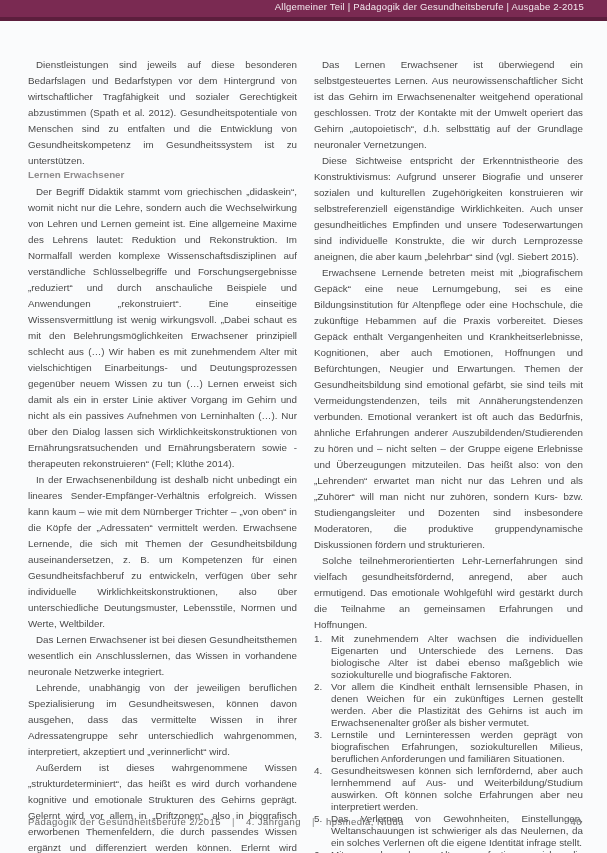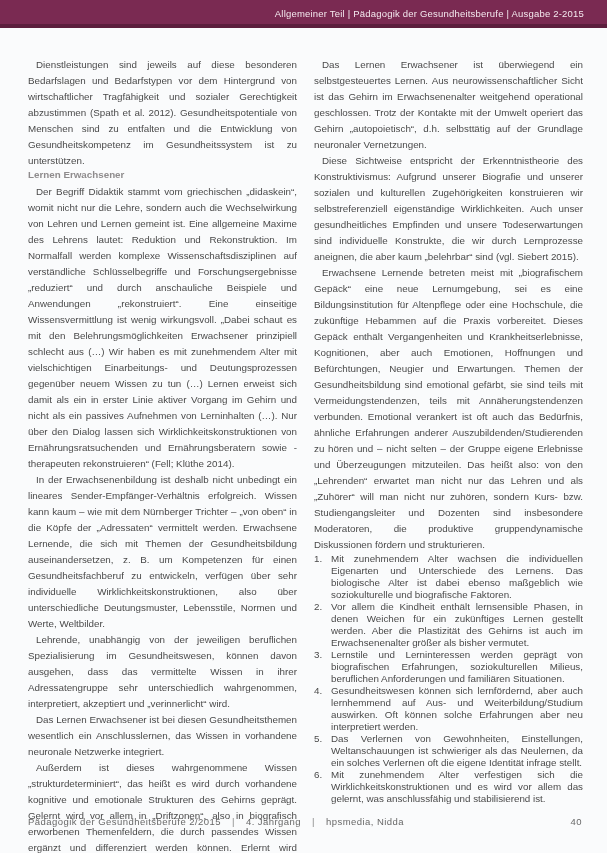--- a/index.html
+++ b/index.html
@@ -10,21 +10,21 @@
     position:relative;
     width:607px; height:853px;
     background:#fafbfc;
     overflow:hidden;
     margin:0 auto;
   }
 
   
   .topbar {
     position:absolute; top:0; left:0; right:0;
-    height:28px;
+    height:21px;
     background:#7a2a52;
     border-bottom:4px solid #5c1e3d;
   }
   .topbar-text {
     position:absolute; right:23px; bottom:5px;
     color:#f4e9ef;
     font-size:9.5px;
     letter-spacing:0.2px;
     white-space:nowrap;
   }
@@ -102,29 +102,30 @@
     <span class="topbar-text">Allgemeiner Teil | Pädagogik der Gesundheitsberufe | Ausgabe 2-2015</span>
   </header>
 
   <main class="content">
 
     <div class="col">
       <p class="body-par">Dienstleistungen sind jeweils auf diese besonderen Bedarfslagen und Bedarfstypen vor dem Hintergrund von wirtschaftlicher Tragfähigkeit und sozialer Gerechtigkeit abzustimmen (Spath et al. 2012). Gesundheitspotentiale von Menschen sind zu entfalten und die Entwicklung von Gesundheitskompetenz im Gesundheitssystem ist zu unterstützen.</p>
       <h3 class="subsection-heading">Lernen Erwachsener</h3>
       <p class="body-par">Der Begriff Didaktik stammt vom griechischen „didaskein“, womit nicht nur die Lehre, sondern auch die Wechselwirkung von Lehren und Lernen gemeint ist. Eine allgemeine Maxime des Lehrens lautet: Reduktion und Rekonstruktion. Im Normalfall werden komplexe Wissenschaftsdisziplinen auf verständliche Schlüsselbegriffe und Forschungsergebnisse „reduziert“ und durch anschauliche Beispiele und Anwendungen „rekonstruiert“. Eine einseitige Wissensvermittlung ist wenig wirkungsvoll. „Dabei schaut es mit den Belehrungsmöglichkeiten Erwachsener prinzipiell schlecht aus (…) Wir haben es mit zunehmendem Alter mit vielschichtigen Einarbeitungs- und Deutungsprozessen gegenüber neuem Wissen zu tun (…) Lernen erweist sich damit als ein in erster Linie aktiver Vorgang im Gehirn und nicht als ein passives Aufnehmen von Lerninhalten (…). Nur über den Dialog lassen sich Wirklichkeitskonstruktionen von Ernährungsratsuchenden und Ernährungsberatern sowie -therapeuten rekonstruieren“ (Fell; Klüthe 2014).</p>
       <p class="body-par">In der Erwachsenenbildung ist deshalb nicht unbedingt ein lineares Sender-Empfänger-Verhältnis erfolgreich. Wissen kann kaum – wie mit dem Nürnberger Trichter – „von oben“ in die Köpfe der „Adressaten“ vermittelt werden. Erwachsene Lernende, die sich mit Themen der Gesundheitsbildung auseinandersetzen, z. B. um Kompetenzen für einen Gesundheitsfachberuf zu entwickeln, verfügen über sehr individuelle Wirklichkeitskonstruktionen, also über unterschiedliche Deutungsmuster, Lebensstile, Normen und Werte, Weltbilder.</p>
+      <p class="body-par">Das Lernen Erwachsener ist bei diesen Gesundheitsthemen wesentlich ein Anschlusslernen, das Wissen in vorhandene neuronale Netzwerke integriert.</p>
       <p class="body-par">Lehrende, unabhängig von der jeweiligen beruflichen Spezialisierung im Gesundheitswesen, können davon ausgehen, dass das vermittelte Wissen in ihrer Adressatengruppe sehr unterschiedlich wahrgenommen, interpretiert, akzeptiert und „verinnerlicht“ wird.</p>
-      <p class="body-par">Das Lernen Erwachsener ist bei diesen Gesundheitsthemen wesentlich ein Anschlusslernen, das Wissen in vorhandene neuronale Netzwerke integriert.</p>
       <p class="body-par">Außerdem ist dieses wahrgenommene Wissen „strukturdeterminiert“, das heißt es wird durch vorhandene kognitive und emotionale Strukturen des Gehirns geprägt. Gelernt wird vor allem in „Driftzonen“, also in biografisch erworbenen Themenfeldern, die durch passendes Wissen ergänzt und differenziert werden können. Erlernt wird insbesondere ein Wissen, das „viabel“ erscheint, das heißt: das praktikabel, nützlich und auf konkrete Lebenssituationen verwendbar ist. Lernen zu Themen des Gesundheitswesens ist zu mehr als 90 % ein „innerer Monolog“, also eine eigendynamische Erinnerung an die eigenen Erfahrungen und Gedächtnisinhalte. Erwachsene Lernende, z. B. Auszubildende/Studierende sind durchaus an neuem Wissen interessiert, aber sie sind in der Regel nicht (mehr) erziehungsbedürftig.</p>
     </div>
 
     <div class="col">
       <p class="body-par">Das Lernen Erwachsener ist überwiegend ein selbstgesteuertes Lernen. Aus neurowissenschaftlicher Sicht ist das Gehirn im Erwachsenenalter weitgehend operational geschlossen. Trotz der Kontakte mit der Umwelt operiert das Gehirn „autopoietisch“, d.h. selbsttätig auf der Grundlage neuronaler Vernetzungen.</p>
       <p class="body-par">Diese Sichtweise entspricht der Erkenntnistheorie des Konstruktivismus: Aufgrund unserer Biografie und unserer sozialen und kulturellen Zugehörigkeiten konstruieren wir selbstreferenziell eigenständige Wirklichkeiten. Auch unser gesundheitliches Empfinden und unsere Todeserwartungen sind individuelle Konstrukte, die wir durch Lernprozesse aneignen, die aber kaum „belehrbar“ sind (vgl. Siebert 2015).</p>
       <p class="body-par">Erwachsene Lernende betreten meist mit „biografischem Gepäck“ eine neue Lernumgebung, sei es eine Bildungsinstitution für Altenpflege oder eine Hochschule, die zukünftige Hebammen auf die Praxis vorbereitet. Dieses Gepäck enthält Vergangenheiten und Krankheitserlebnisse, Kognitionen, aber auch Emotionen, Hoffnungen und Befürchtungen, Neugier und Erwartungen. Themen der Gesundheitsbildung sind emotional gefärbt, sie sind teils mit Vermeidungstendenzen, teils mit Annäherungstendenzen verbunden. Emotional verankert ist oft auch das Bedürfnis, ähnliche Erfahrungen anderer Auszubildenden/Studierenden zu hören und – nicht selten – der Gruppe eigene Erlebnisse und Überzeugungen mitzuteilen. Das heißt also: von den „Lehrenden“ erwartet man nicht nur das Lehren und als „Zuhörer“ will man nicht nur zuhören, sondern Kurs- bzw. Studiengangsleiter und Dozenten sind insbesondere Moderatoren, die produktive gruppendynamische Diskussionen fördern und strukturieren.</p>
+      <p class="body-par">Solche teilnehmerorientierten Lehr-Lernerfahrungen sind vielfach gesundheitsfördernd, anregend, aber auch ermutigend. Das emotionale Wohlgefühl wird gestärkt durch die Teilnahme an gemeinsamen Erfahrungen und Hoffnungen.</p>
 
 
       <ol class="theses-list">
         <li class="thesis-item">
           <span class="thesis-num">1.</span>
           <span class="thesis-text">Mit zunehmendem Alter wachsen die individuellen Eigenarten und Unterschiede des Lernens. Das biologische Alter ist dabei ebenso maßgeblich wie soziokulturelle und biografische Faktoren.</span>
         </li>
         <li class="thesis-item">
           <span class="thesis-num">2.</span>
           <span class="thesis-text">Vor allem die Kindheit enthält lernsensible Phasen, in denen Weichen für ein zukünftiges Lernen gestellt werden. Aber die Plastizität des Gehirns ist auch im Erwachsenenalter größer als bisher vermutet.</span>

